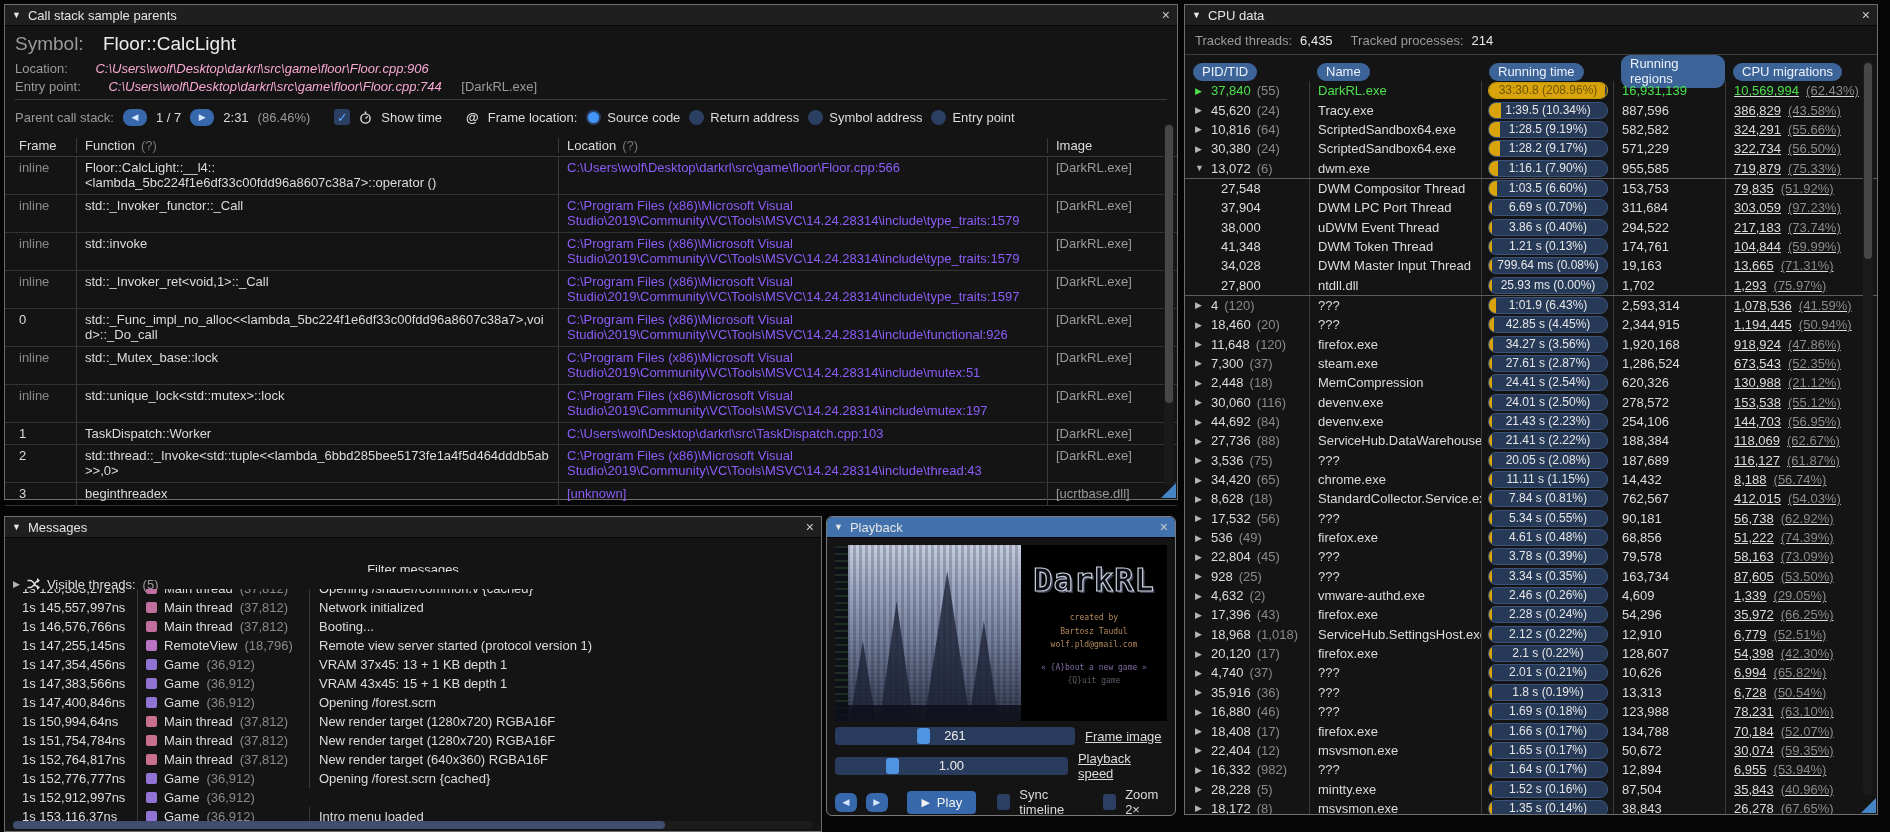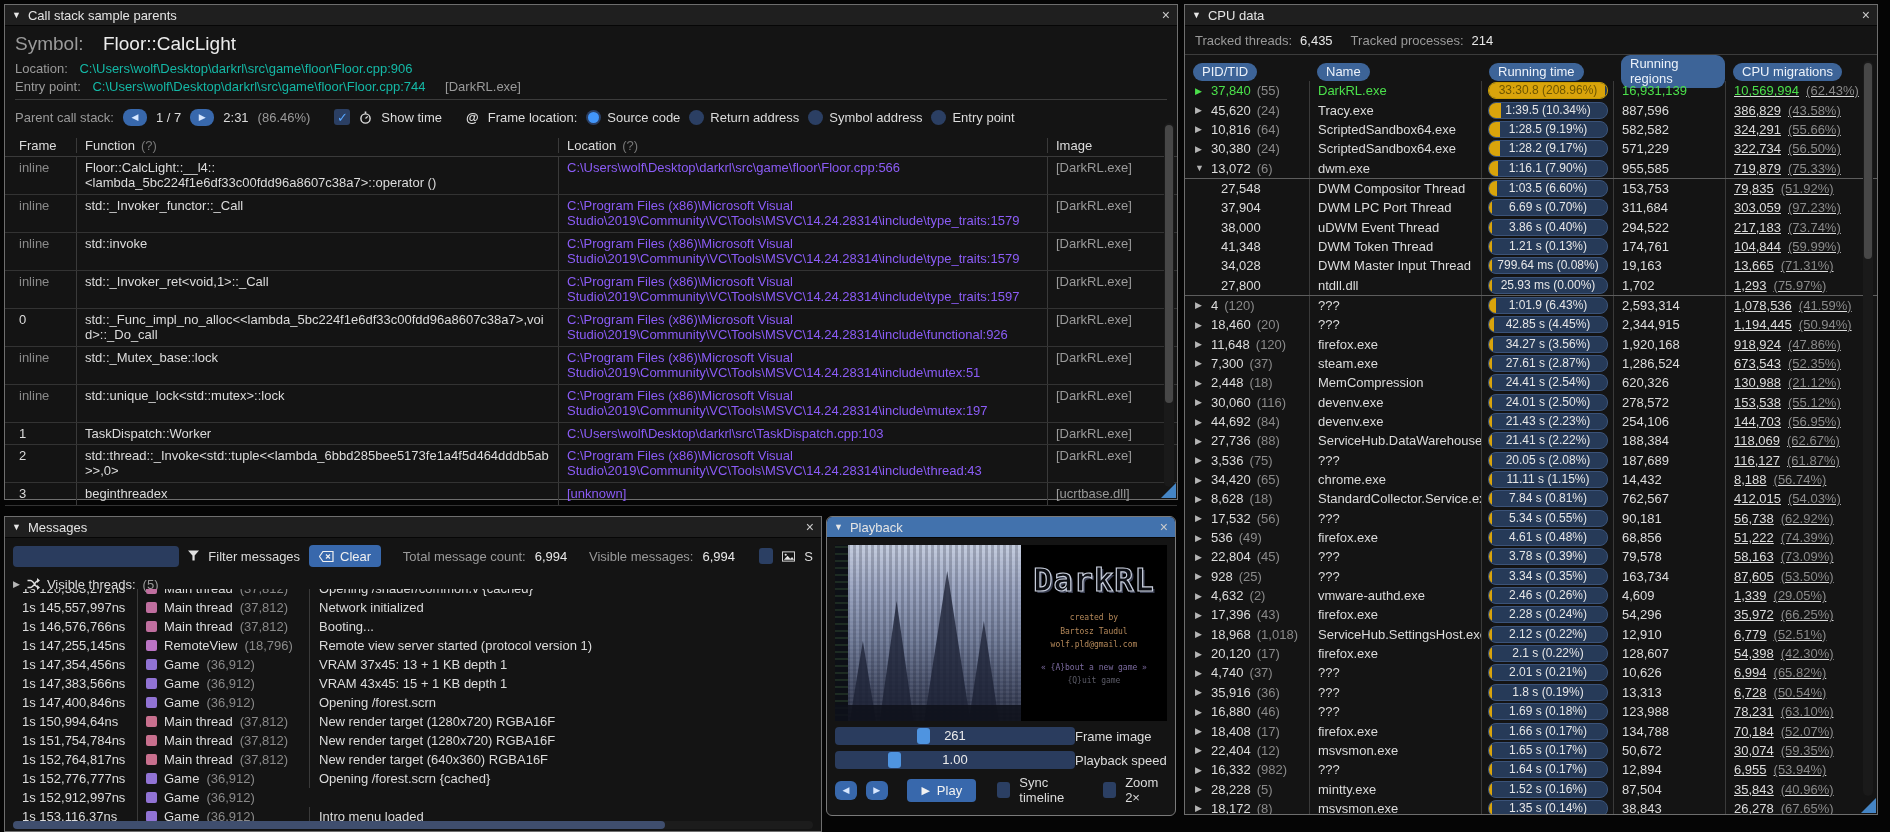--- a/index.html
+++ b/index.html
@@ -14,21 +14,21 @@
   .dim2{color:#8a8a8a;}
   .val{color:#e8e8e8;}
   .grip{position:absolute;right:1px;width:0;height:0;border-left:15px solid transparent;
     border-bottom:15px solid #4585c5;bottom:1px;}
   
   #win-callstack{left:4px;top:4px;width:1174px;height:496px;}
   .cs-head{padding:5px 10px 2px 10px;}
   .sym-row{font-size:19px;margin:2px 0 6px 0;}
   .sym-row .v{margin-left:14px;color:#ececec;}
   .meta-row{margin:3px 0;}
-  .meta-row .v{margin-left:8px;color:#14b8a6;}
+  .meta-row .v{margin-left:24px;color:#f9a8d4;font-style:italic;}
   .meta-row .img{margin-left:16px;color:#9a9a9a;}
   .sep-line{border-top:1px solid #3c3c3c;margin:5px 0 0 0;}
   .nav-row{display:flex;align-items:center;gap:9px;padding:4px 10px;height:22px;}
   .pillbtn{width:24px;height:17px;border-radius:8px;background:#3868ac;color:#d7e7ff;
     display:flex;align-items:center;justify-content:center;font-size:9px;}
   .checkbox{width:16px;height:16px;border-radius:3px;background:#2b3f63;display:inline-flex;
     align-items:center;justify-content:center;color:#57a6ff;font-size:13px;font-weight:bold;}
   .radio{width:15px;height:15px;border-radius:50%;background:#2b3f63;display:inline-block;position:relative;}
   .radio.sel::after{content:"";position:absolute;left:2px;top:2px;width:11px;height:11px;border-radius:50%;background:#4296fa;}
   .opt{display:flex;align-items:center;gap:6px;}
@@ -42,21 +42,21 @@
   .cs-row .cell{padding:3px 8px 3px 14px;box-sizing:border-box;height:100%;}
   .cs-header .cell + .cell,.cs-row .cell + .cell{border-left:1px solid #3a3a3a;padding-left:8px;}
   .c-fn{color:#dcdcdc;overflow-wrap:anywhere;}
   .c-loc{color:#8b5cf6;}
   .c-img{color:#9a9a9a;}
   .c-frame.dim{color:#8a8a8a;}
   #cs-scroll{position:absolute;right:3px;top:118px;bottom:12px;width:10px;background:#1a1a1a;border-radius:5px;}
   #cs-thumb{position:absolute;left:1px;right:1px;top:2px;height:278px;background:#474747;border-radius:4px;}
   
   #win-messages{left:4px;top:516px;width:818px;height:316px;overflow:hidden;}
-  .filter-row{display:flex;align-items:center;gap:9px;padding:6px 8px 4px 8px;height:24px;white-space:nowrap;overflow:hidden;}
+  .filter-row{display:flex;align-items:center;gap:9px;padding:6px 8px 4px 8px;height:24px;white-space:nowrap;overflow:hidden;flex-direction:column;}
   .text-input{width:180px;height:21px;background:#2a3c5e;border-radius:4px;}
   .btn-blue{background:#3868ac;border-radius:4px;color:#f0f0f0;display:flex;align-items:center;gap:6px;
     padding:2px 10px;height:18px;}
   .threads-row{display:flex;align-items:center;gap:7px;padding:2px 8px;height:20px;}
   .expander{font-size:9px;color:#b5b5b5;}
   #msg-list{position:absolute;left:0;right:0;top:72px;height:238px;overflow:hidden;}
   #msg-rows{margin-top:-10px;}
   .msg-row{display:grid;grid-template-columns:132px 172px 1fr;height:19px;align-items:center;}
   .m-time{padding-left:17px;color:#dcdcdc;}
   .m-thread,.m-text{border-left:1px solid #3a3a3a;height:100%;display:flex;align-items:center;}
@@ -83,21 +83,21 @@
   .t3{left:72%;width:30px;height:100px;}
   .t4{left:8%;width:26px;height:80px;}
   .forest .ground{position:absolute;left:0;right:0;bottom:0;height:16px;background:rgba(14,16,26,.85);}
   .logo-side{width:44%;background:#000;display:flex;flex-direction:column;align-items:center;padding-top:16px;box-sizing:border-box;border-radius:10px;}
   .pb-logo{font-family:"DejaVu Sans Mono",monospace;font-weight:bold;font-size:32px;letter-spacing:1px;
     color:#0c0e14;-webkit-text-stroke:1.2px #c9cfdd;text-shadow:2px 2px 0 #3a3f52;}
   .pb-credits{margin-top:12px;font-family:"DejaVu Sans Mono",monospace;font-size:8px;color:#b5895a;
     line-height:1.7;text-align:center;}
   .pb-menu{margin-top:9px;font-family:"DejaVu Sans Mono",monospace;font-size:8px;color:#7c6ba0;text-align:center;line-height:1.7;}
   .pb-menu .l2{color:#5c5c68;}
-  .slider-row{display:flex;align-items:center;margin:0 8px 6px 8px;}
+  .slider-row{display:flex;align-items:center;gap:10px;margin:0 8px 6px 8px;text-decoration:underline;}
   .slider{position:relative;width:240px;height:18px;background:#2a3c5e;border-radius:4px;}
   .grab{position:absolute;top:1px;bottom:1px;width:13px;background:#4f94e0;border-radius:3px;}
   .slider .sval{position:absolute;left:0;right:0;text-align:center;line-height:18px;color:#ececec;}
   .pb-buttons{display:flex;align-items:center;gap:9px;margin:4px 8px 6px 8px;}
   .arrbtn{width:27px;height:19px;border-radius:6px;background:#3868ac;color:#d7e7ff;display:flex;
     align-items:center;justify-content:center;font-size:9px;}
   .playbtn{background:#3868ac;border-radius:4px;color:#f2f2f2;display:flex;align-items:center;gap:7px;
     padding:2px 14px;height:19px;}
   .playbtn .g{font-size:11px;}
   

